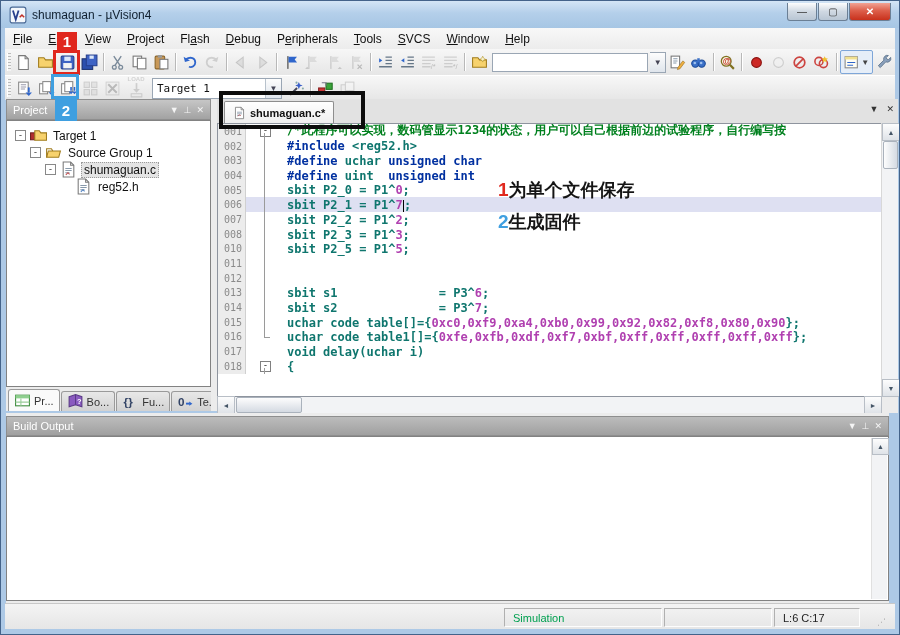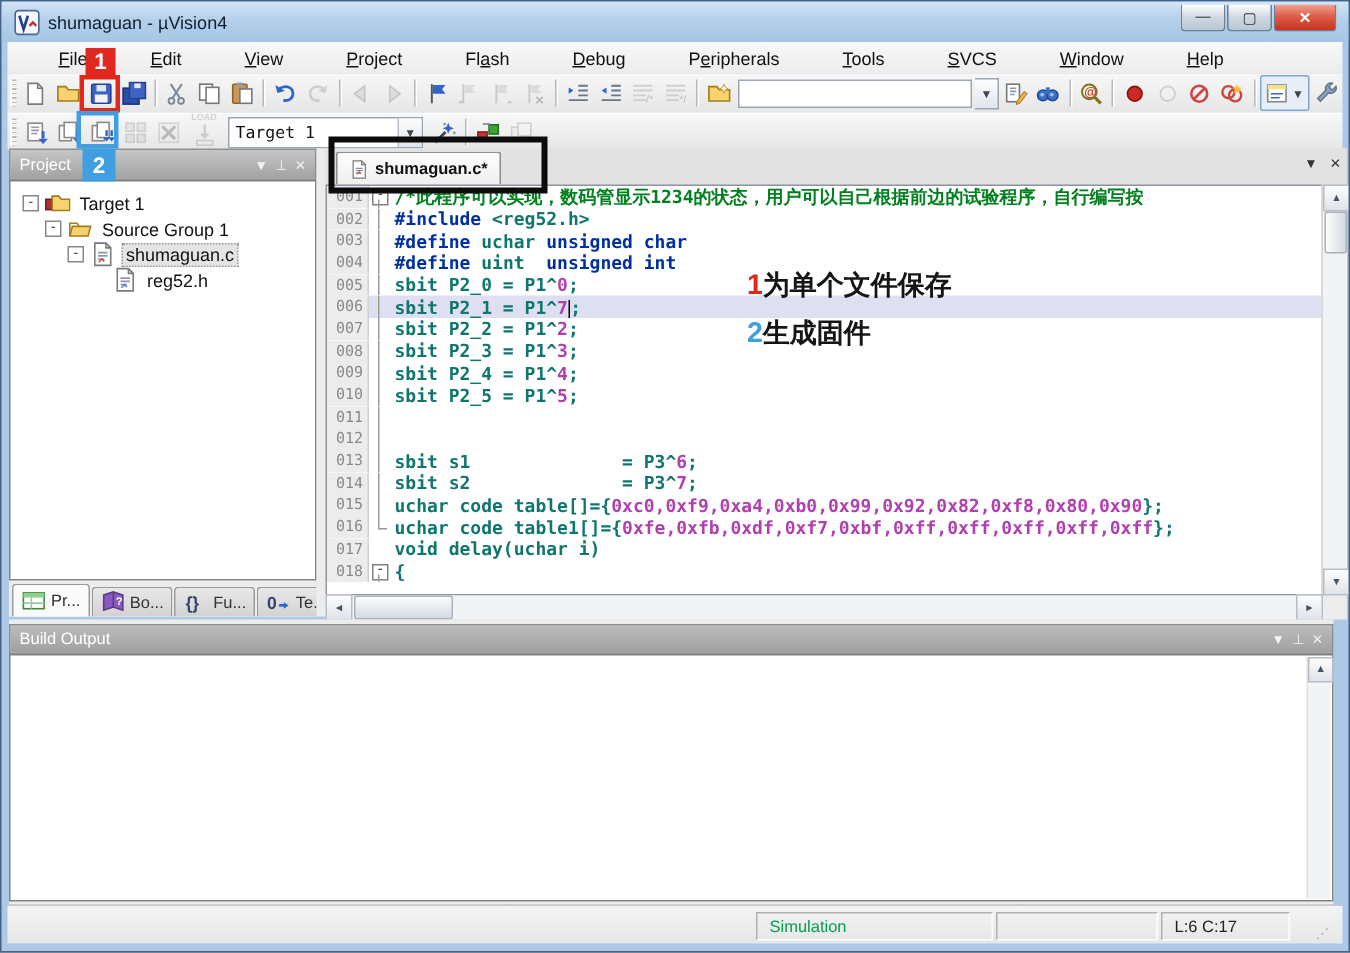--- a/index.html
+++ b/index.html
@@ -11,21 +11,21 @@
   .app-icon{width:18px;height:18px;margin:0 5px 0 8px;flex:0 0 auto;}
   .title-text{font-size:12px;color:#102030;}
   .winbtns{position:absolute;right:8px;top:2px;display:flex;}
   .wbtn{width:28px;height:17px;border:1px solid #6b7f95;border-top:none;border-radius:0 0 3px 3px;
     background:linear-gradient(#fdfdfd,#cfd8e2 50%,#b9c6d4);display:flex;align-items:center;justify-content:center;
     font-size:10px;color:#333;margin-left:1px;}
   .wbtn.close{width:40px;background:linear-gradient(#f2a394,#dd5f4b 45%,#c8311c);color:#fff;font-weight:bold;}
   
   .menubar{position:absolute;left:4px;top:27px;width:890px;height:21px;background:linear-gradient(#f8f8f8,#ececec);
     display:flex;align-items:center;border-bottom:1px solid #d8d8d8;}
-  .menu-item{padding:2px 8px;cursor:default;margin-left:26px;}
+  .menu-item{padding:2px 8px;cursor:default;}
   .menu-item u{text-decoration:underline;}
   
   .toolbar{position:absolute;left:4px;width:890px;background:linear-gradient(#f7f7f7,#e6e6e6);
     display:flex;align-items:center;}
   .tb1{top:48px;height:26px;}
   .tb2{top:74px;height:24px;border-top:1px solid #fff;}
   .tgrip{width:7px;height:18px;margin:0 2px;background:repeating-linear-gradient(#bbb 0 1px,#f4f4f4 1px 3px);
     width:3px;border-left:1px solid #fff;}
   .tsep{width:1px;height:18px;background:#b8b8b8;margin:0 3px;box-shadow:1px 0 0 #fff;}
   .tbtn{width:22px;height:22px;display:flex;align-items:center;justify-content:center;border-radius:2px;position:relative;}
@@ -66,21 +66,21 @@
   .splitter{position:absolute;left:210px;top:98px;width:6px;height:312px;background:#ececec;}
   
   .editor{position:absolute;left:216px;top:98px;width:681px;height:314px;background:#ececec;}
   .etabbar{position:absolute;left:0;right:0;top:0;height:24px;background:#e2e2e2;border-bottom:1px solid #9a9a9a;
      display:flex;align-items:flex-end;}
   .etab{height:21px;margin-left:7px;display:flex;align-items:center;padding:0 8px;background:linear-gradient(#fff,#efefef);
      border:1px solid #8e8e8e;border-bottom:none;border-radius:2px 2px 0 0;font-size:11px;font-weight:bold;}
   .etab .tico{margin-right:4px;}
   .etab-ctrl{position:absolute;right:4px;top:5px;display:flex;gap:8px;font-size:9px;color:#333;}
   .codearea{position:absolute;left:0;top:24px;right:16px;bottom:16px;background:#fff;border:1px solid #8e949e;overflow:hidden;}
-  .cline{height:14.7px;display:flex;align-items:center;overflow:hidden;}
+  .cline{height:14.7px;display:flex;align-items:flex-end;overflow:hidden;gap:12px;}
   .cline.hl{background:#dee0f2;}
   .lnum{width:24px;flex:0 0 auto;height:100%;background:#ececec;color:#8a8a8a;font-family:"DejaVu Sans Mono",monospace;
      font-size:10px;display:flex;align-items:center;justify-content:flex-end;padding-right:3px;border-right:1px solid #d0d0d0;}
   .fold{width:13px;height:100%;flex:0 0 auto;position:relative;}
   .fbox{position:absolute;left:2px;top:50%;margin-top:-5px;width:9px;height:9px;border:1px solid #808080;background:#fff;
      font-size:9px;line-height:7px;text-align:center;color:#222;font-family:"DejaVu Sans Mono",monospace;}
   .fline{position:absolute;left:6px;top:0;bottom:0;width:1px;background:#9a9a9a;}
   .fline.half{bottom:50%;}
   .fstub{position:absolute;left:6px;top:50%;width:6px;height:1px;background:#9a9a9a;}
   .ctext{flex:1;white-space:pre;font-family:"DejaVu Sans Mono",monospace;font-size:12px;font-weight:bold;padding-left:4px;overflow:hidden;}
@@ -686,27 +686,20 @@
           <span class="ctext"><span class="tx">sbit P2_2 = P1^</span><span class="num">2</span><span class="tx">;</span></span>
         </div>
         <div class="cline">
           <span class="lnum">008</span>
           <span class="fold">
             <span class="fline"></span>
           </span>
           <span class="ctext"><span class="tx">sbit P2_3 = P1^</span><span class="num">3</span><span class="tx">;</span></span>
         </div>
         <div class="cline">
-          <span class="lnum">009</span>
-          <span class="fold">
-            <span class="fline"></span>
-          </span>
-          <span class="ctext"><span class="tx">sbit P2_4 = P1^</span><span class="num">4</span><span class="tx">;</span></span>
-        </div>
-        <div class="cline">
           <span class="lnum">010</span>
           <span class="fold">
             <span class="fline"></span>
           </span>
           <span class="ctext"><span class="tx">sbit P2_5 = P1^</span><span class="num">5</span><span class="tx">;</span></span>
         </div>
         <div class="cline">
           <span class="lnum">011</span>
           <span class="fold">
             <span class="fline"></span>

